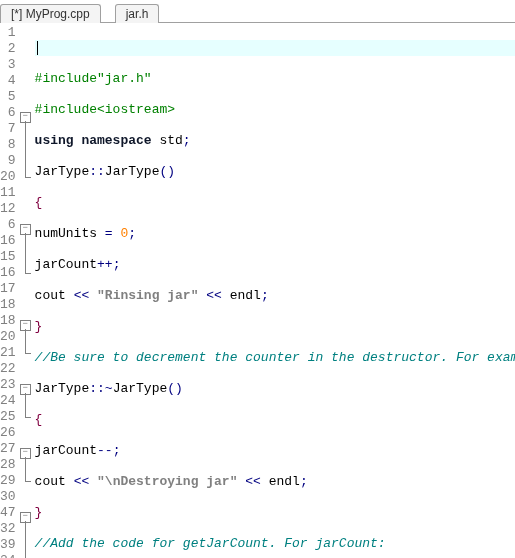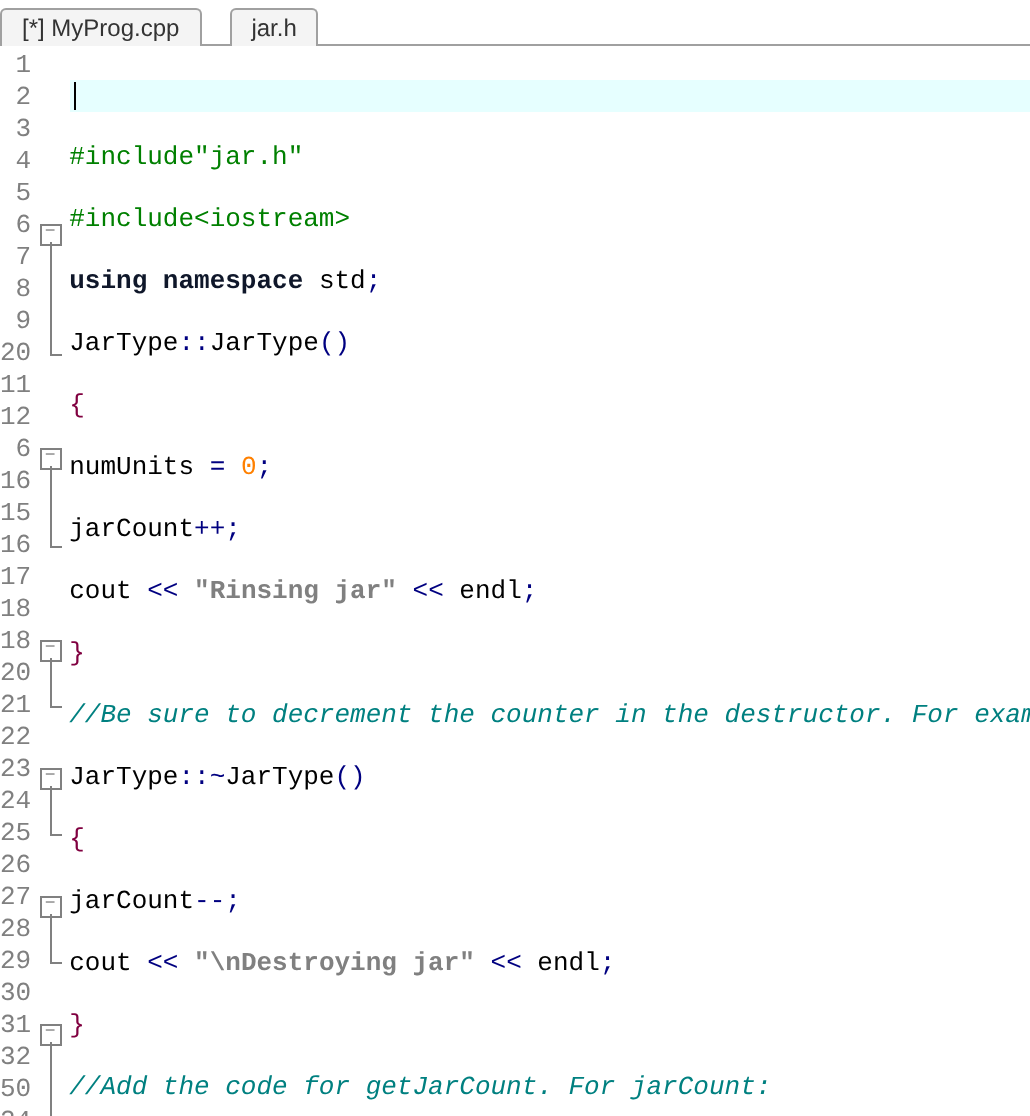--- a/index.html
+++ b/index.html
@@ -170,23 +170,23 @@
     <div class="num-line">21</div>
     <div class="num-line">22</div>
     <div class="num-line">23</div>
     <div class="num-line">24</div>
     <div class="num-line">25</div>
     <div class="num-line">26</div>
     <div class="num-line">27</div>
     <div class="num-line">28</div>
     <div class="num-line">29</div>
     <div class="num-line">30</div>
-    <div class="num-line">31</div>
+    <div class="num-line">47</div>
     <div class="num-line">32</div>
-    <div class="num-line">50</div>
+    <div class="num-line">39</div>
     <div class="num-line">34</div>
   </div>
 
   <div class="gutter-fold" id="fold-gutter">
   <div class="fold-line"></div>
       <div class="fold-line"></div>
       <div class="fold-line"></div>
       <div class="fold-line"></div>
       <div class="fold-line"></div>
       <div class="fold-line"><span class="fold-bar-half-bottom"></span><span class="fold-box">−</span></div>

